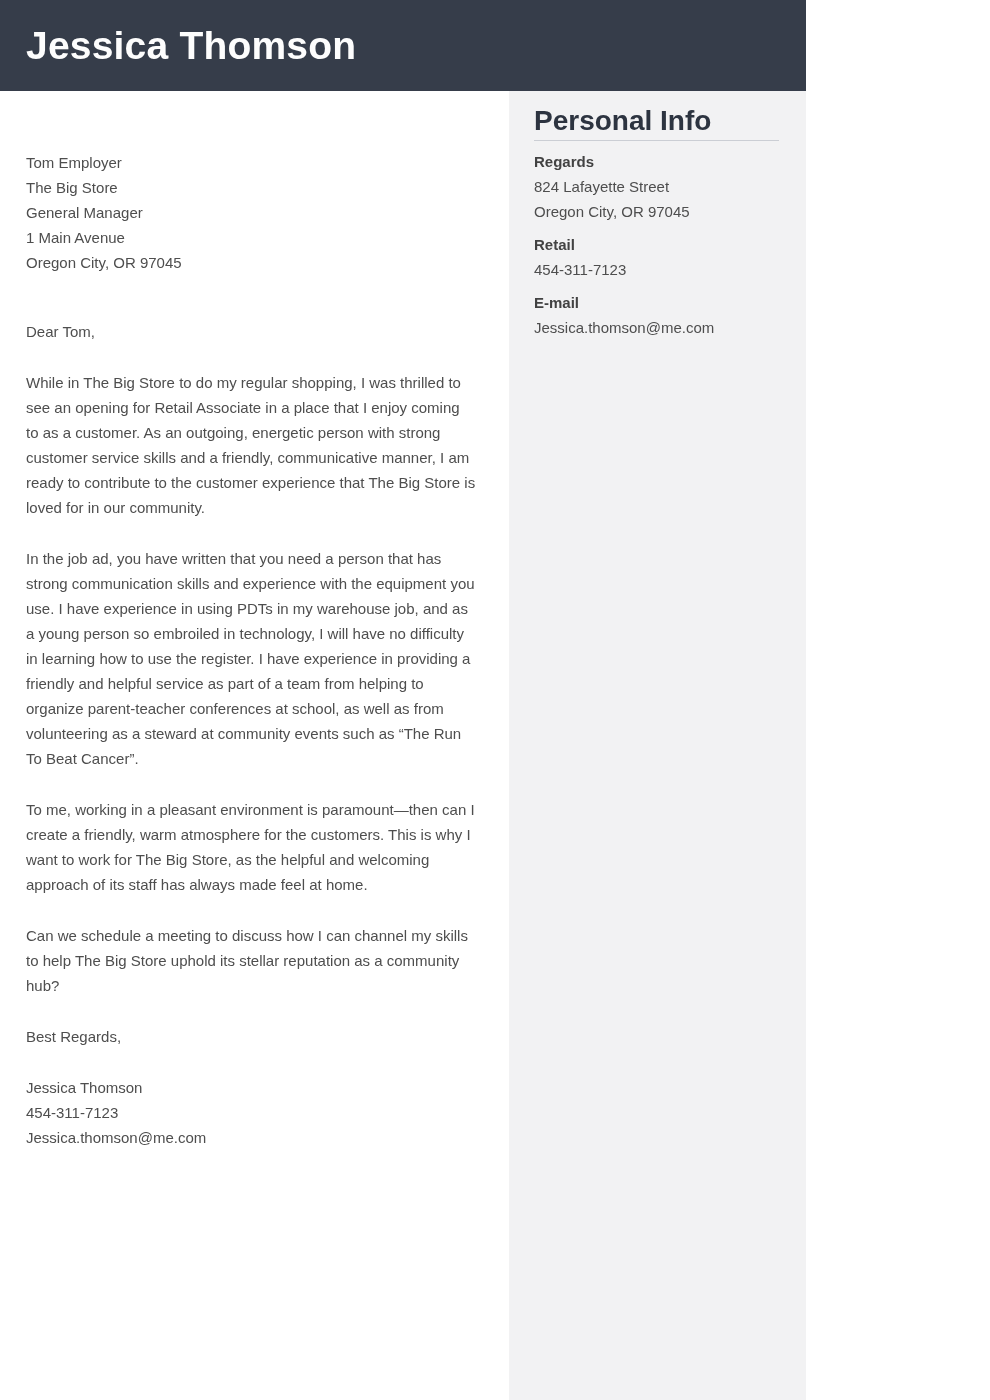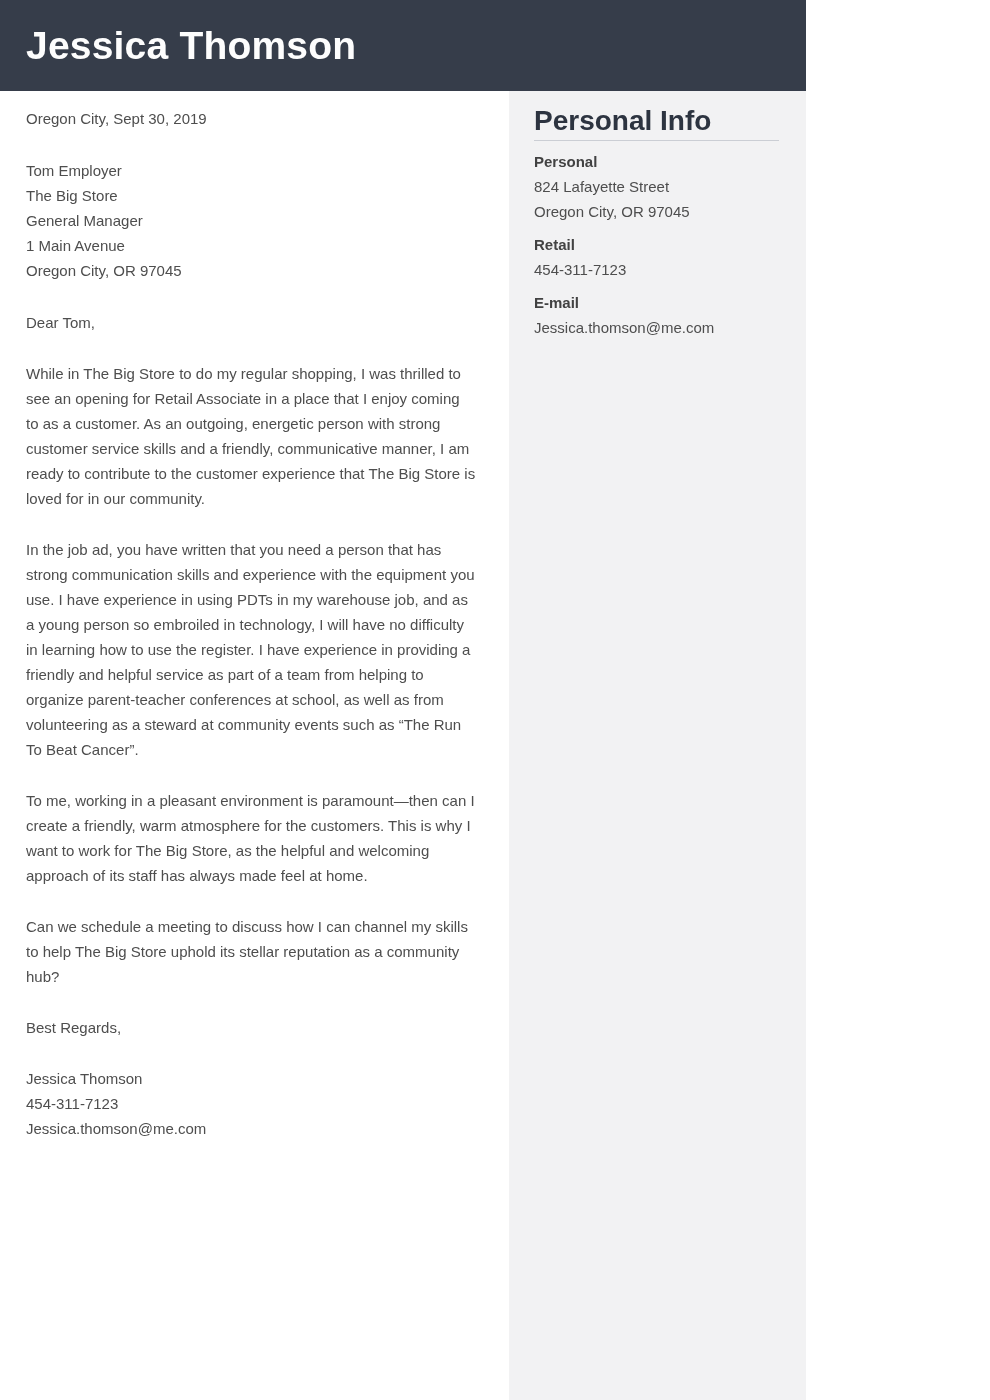--- a/index.html
+++ b/index.html
@@ -42,21 +42,21 @@
     flex: 1;
     background: #ffffff;
     padding: 15px 33px 0 26px;
   }
   .line, .para {
     margin: 0;
     font-size: 15px;
     line-height: 25px;
     color: var(--body-text);
   }
-  .block-gap { margin-top: 27px; }
+  .block-gap { margin-top: 44px; }
   .para { margin-top: 26px; }
 
   .sidebar {
     width: 297px; flex: 0 0 297px;
     background: var(--sidebar-bg);
     padding: 17px 27px 0 25px;
   }
   .side-title {
     margin: 0;
     font-size: 28px;
@@ -86,21 +86,20 @@
 
 <div class="page">
 
   <div class="header">
     <h1 class="candidate-name">Jessica Thomson</h1>
   </div>
 
   <div class="content">
 
     <div class="main">
-      <p class="line">Oregon City, Sept 30, 2019</p>
 
       <div class="block-gap">
         <p class="line">Tom Employer</p>
         <p class="line">The Big Store</p>
         <p class="line">General Manager</p>
         <p class="line">1 Main Avenue</p>
         <p class="line">Oregon City, OR 97045</p>
       </div>
 
       <p class="line block-gap">Dear Tom,</p>
@@ -116,21 +115,21 @@
         <p class="line">Jessica Thomson</p>
         <p class="line">454-311-7123</p>
         <p class="line">Jessica.thomson@me.com</p>
       </div>
     </div>
 
     <div class="sidebar">
       <h2 class="side-title">Personal Info</h2>
 
       <div class="side-section">
-        <p class="side-label">Personal</p>
+        <p class="side-label">Regards</p>
         <p class="side-line">824 Lafayette Street</p>
         <p class="side-line">Oregon City, OR 97045</p>
       </div>
 
       <div class="side-section">
         <p class="side-label">Retail</p>
         <p class="side-line">454-311-7123</p>
       </div>
 
       <div class="side-section">

